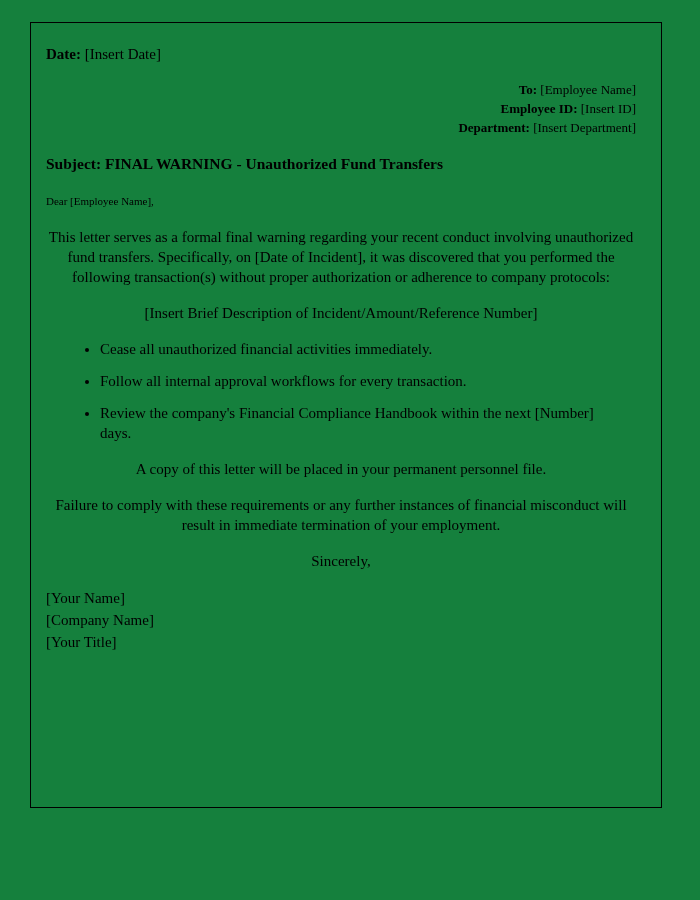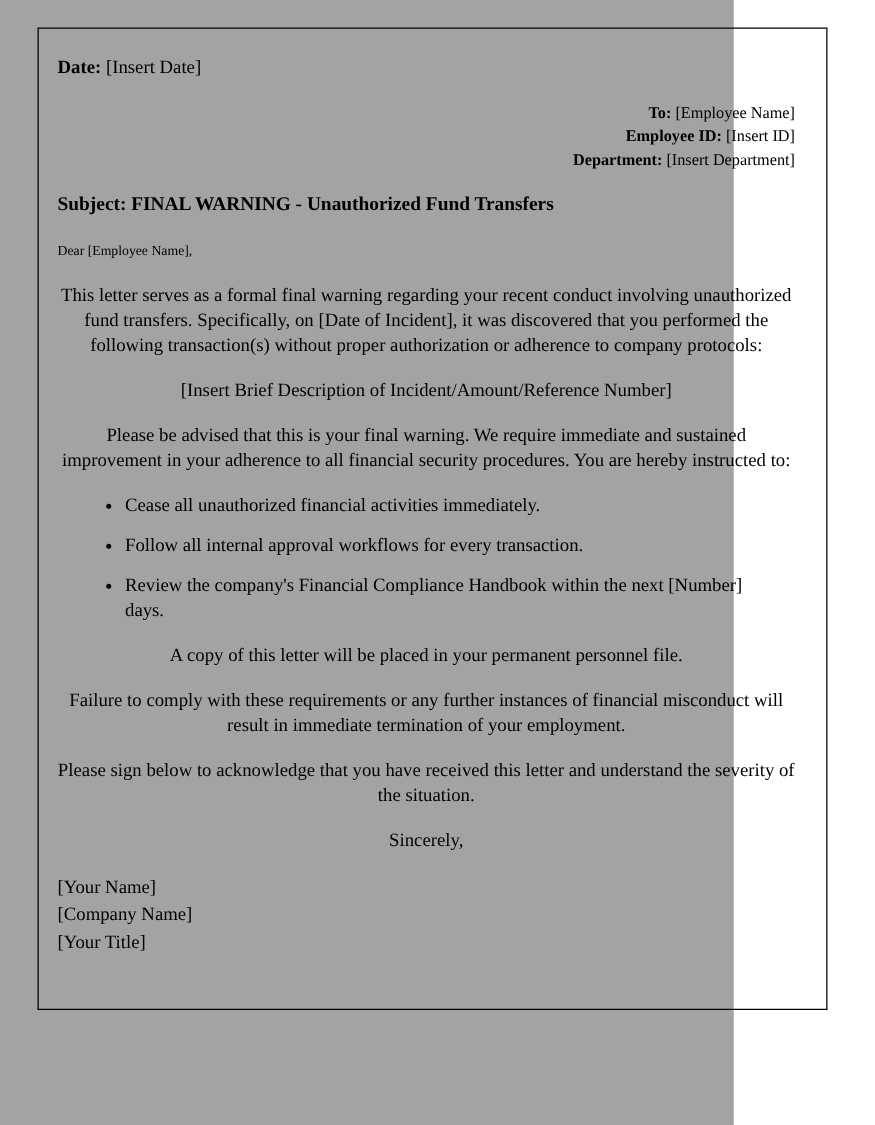--- a/index.html
+++ b/index.html
@@ -8,23 +8,23 @@
     background: #ffffff;
     width: 700px;
     height: 900px;
   }
   body {
     font-family: "Liberation Serif", serif;
     color: #000000;
   }
   .page {
     position: relative;
-    width: 587px;
+    width: 700px;
     height: 900px;
-    background: #a3a3a3;
+    background: #15803d;
     box-sizing: border-box;
   }
   .doc-border {
     position: absolute;
     left: 30px;
     top: 22px;
     width: 632px;
     height: 786px;
     border: 1px solid #000000;
     box-sizing: border-box;
@@ -119,33 +119,31 @@
 
     <div class="subject">Subject: FINAL WARNING - Unauthorized Fund Transfers</div>
 
     <div class="salutation">Dear [Employee Name],</div>
 
     <p class="para">This letter serves as a formal final warning regarding your recent conduct involving unauthorized fund transfers. Specifically, on [Date of Incident], it was discovered that you performed the following transaction(s) without proper authorization or adherence to company protocols:</p>
 
     <p class="para">[Insert Brief Description of Incident/Amount/Reference Number]</p>
 
 
-    <p class="para">Please be advised that this is your final warning. We require immediate and sustained improvement in your adherence to all financial security procedures. You are hereby instructed to:</p>
 
     <ul class="bullets">
       <li>Cease all unauthorized financial activities immediately.</li>
       <li>Follow all internal approval workflows for every transaction.</li>
       <li>Review the company's Financial Compliance Handbook within the next [Number] days.</li>
     </ul>
 
     <p class="para">A copy of this letter will be placed in your permanent personnel file.</p>
 
     <p class="para">Failure to comply with these requirements or any further instances of financial misconduct will result in immediate termination of your employment.</p>
 
-    <p class="para">Please sign below to acknowledge that you have received this letter and understand the severity of the situation.</p>
 
     <p class="para">Sincerely,</p>
 
     <div class="sig-block">
       <div>[Your Name]</div>
       <div>[Company Name]</div>
       <div>[Your Title]</div>
     </div>
 
   </div>

